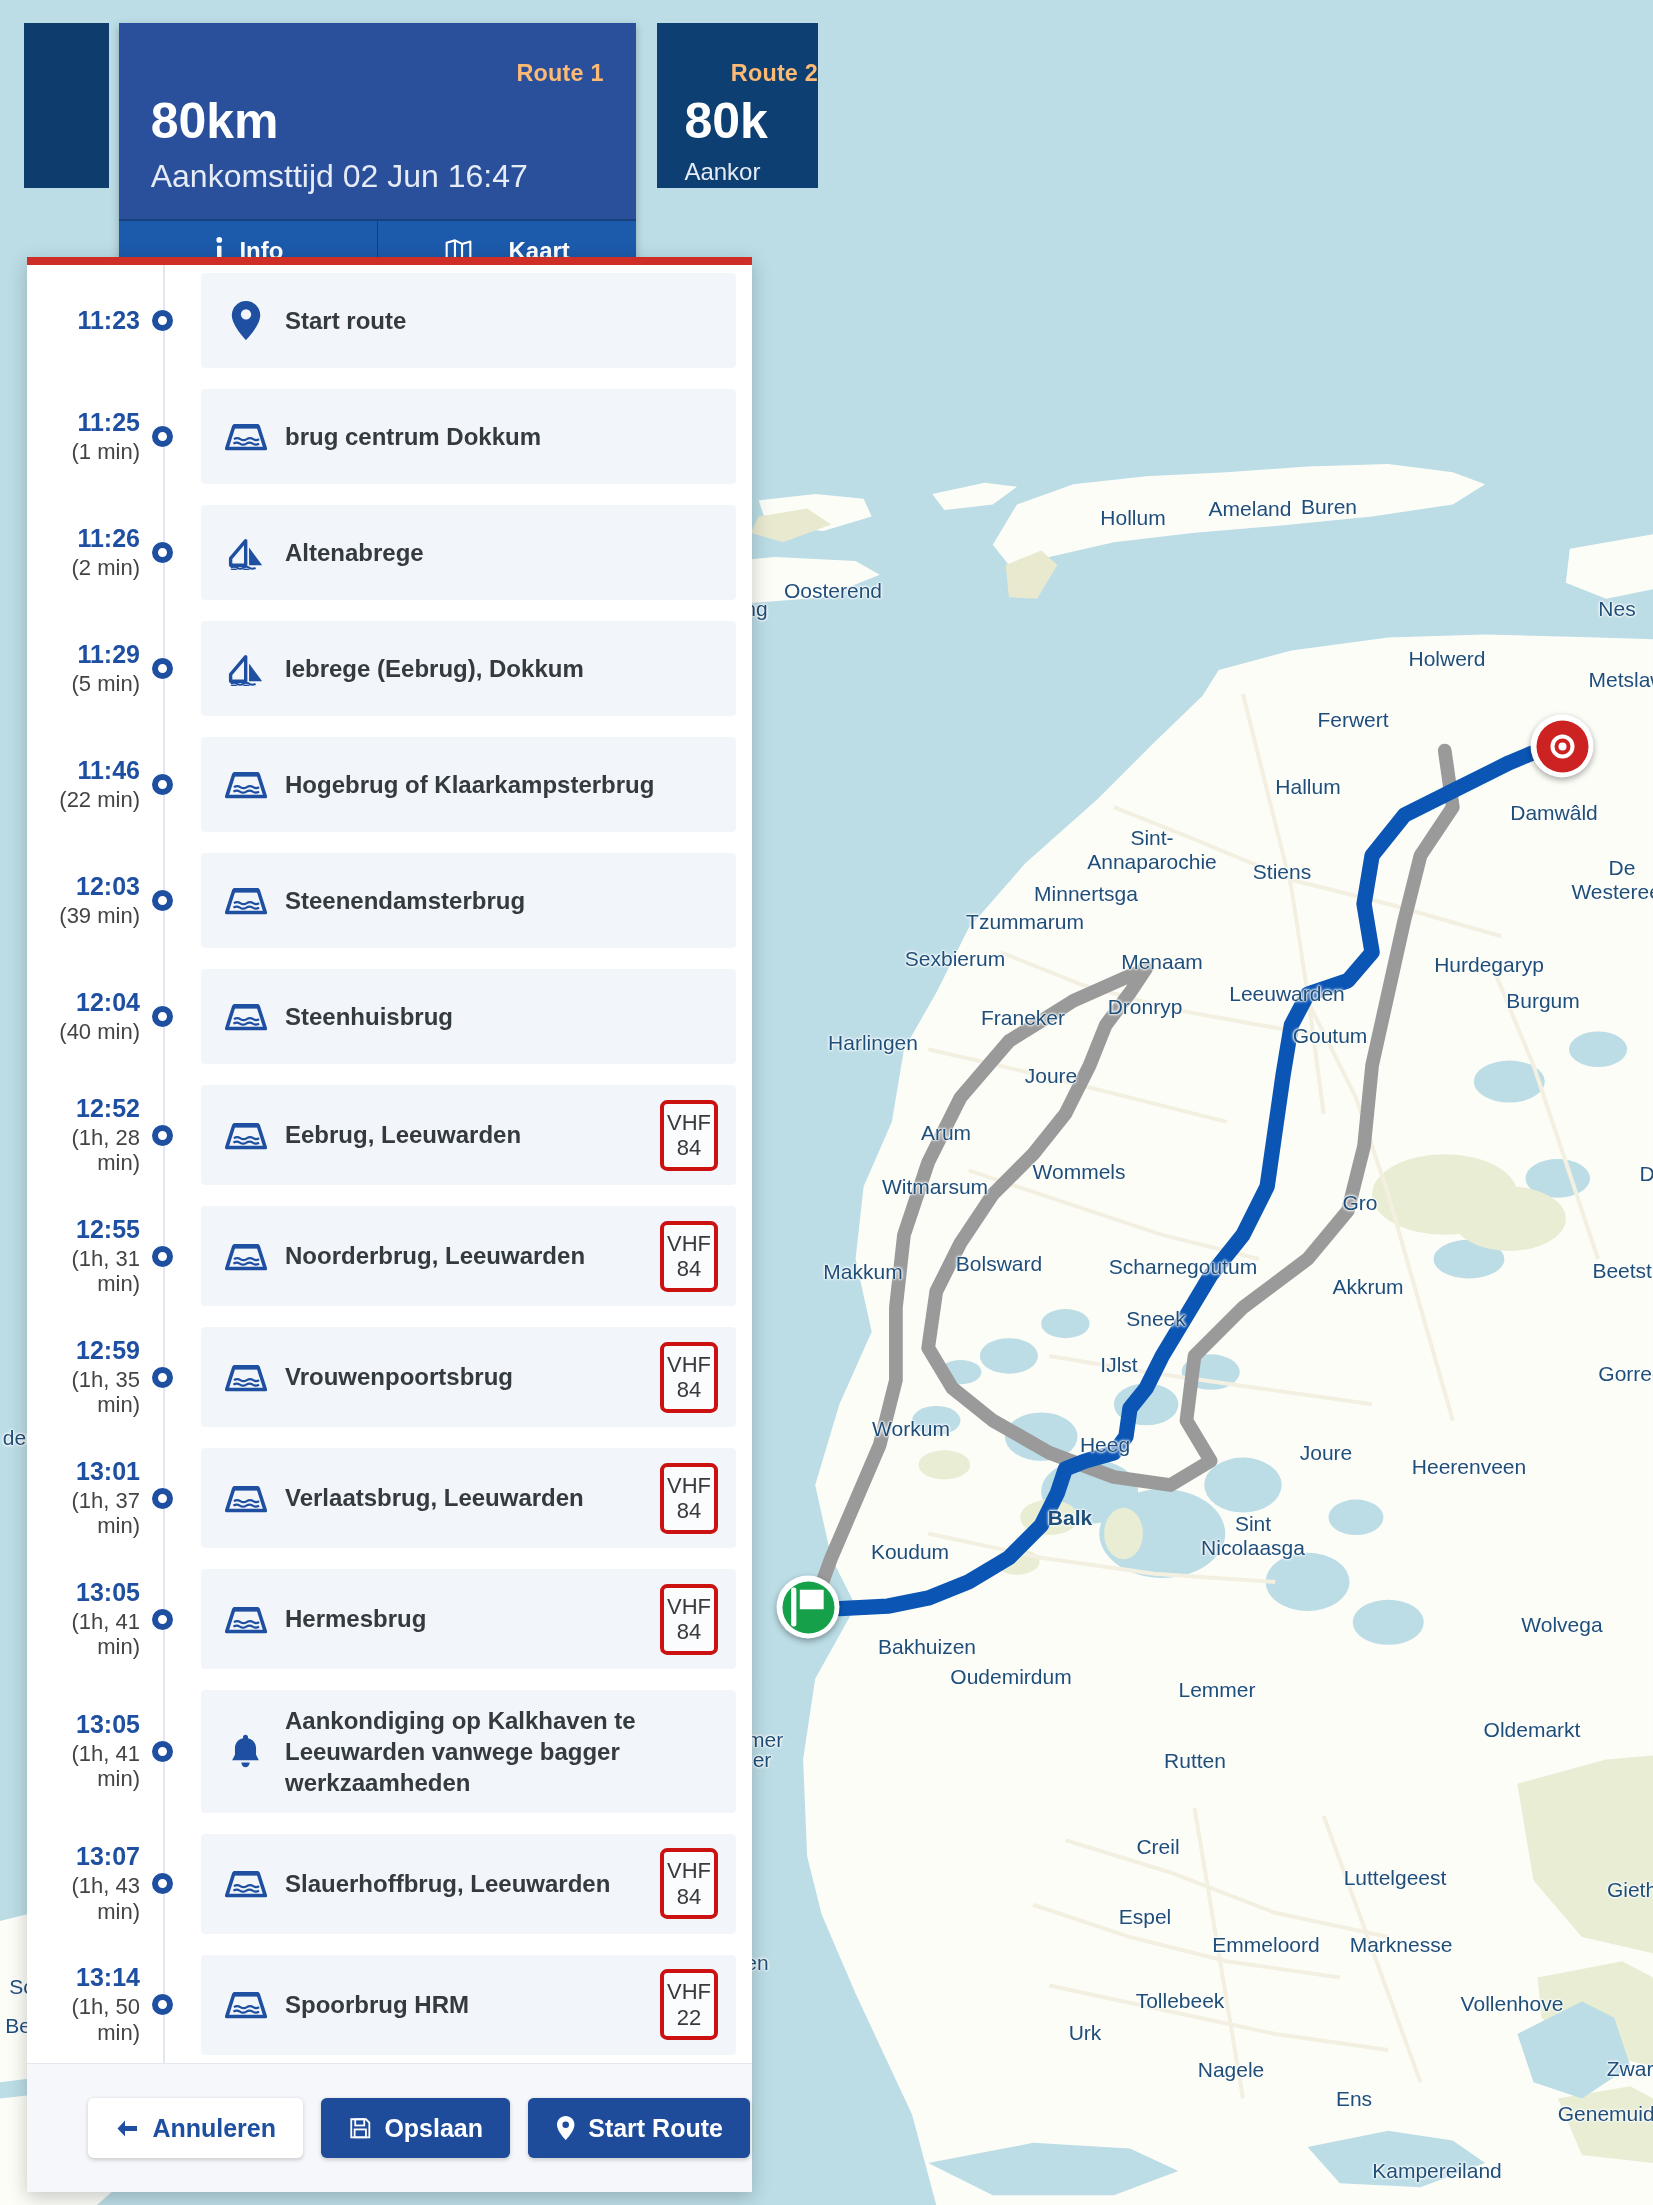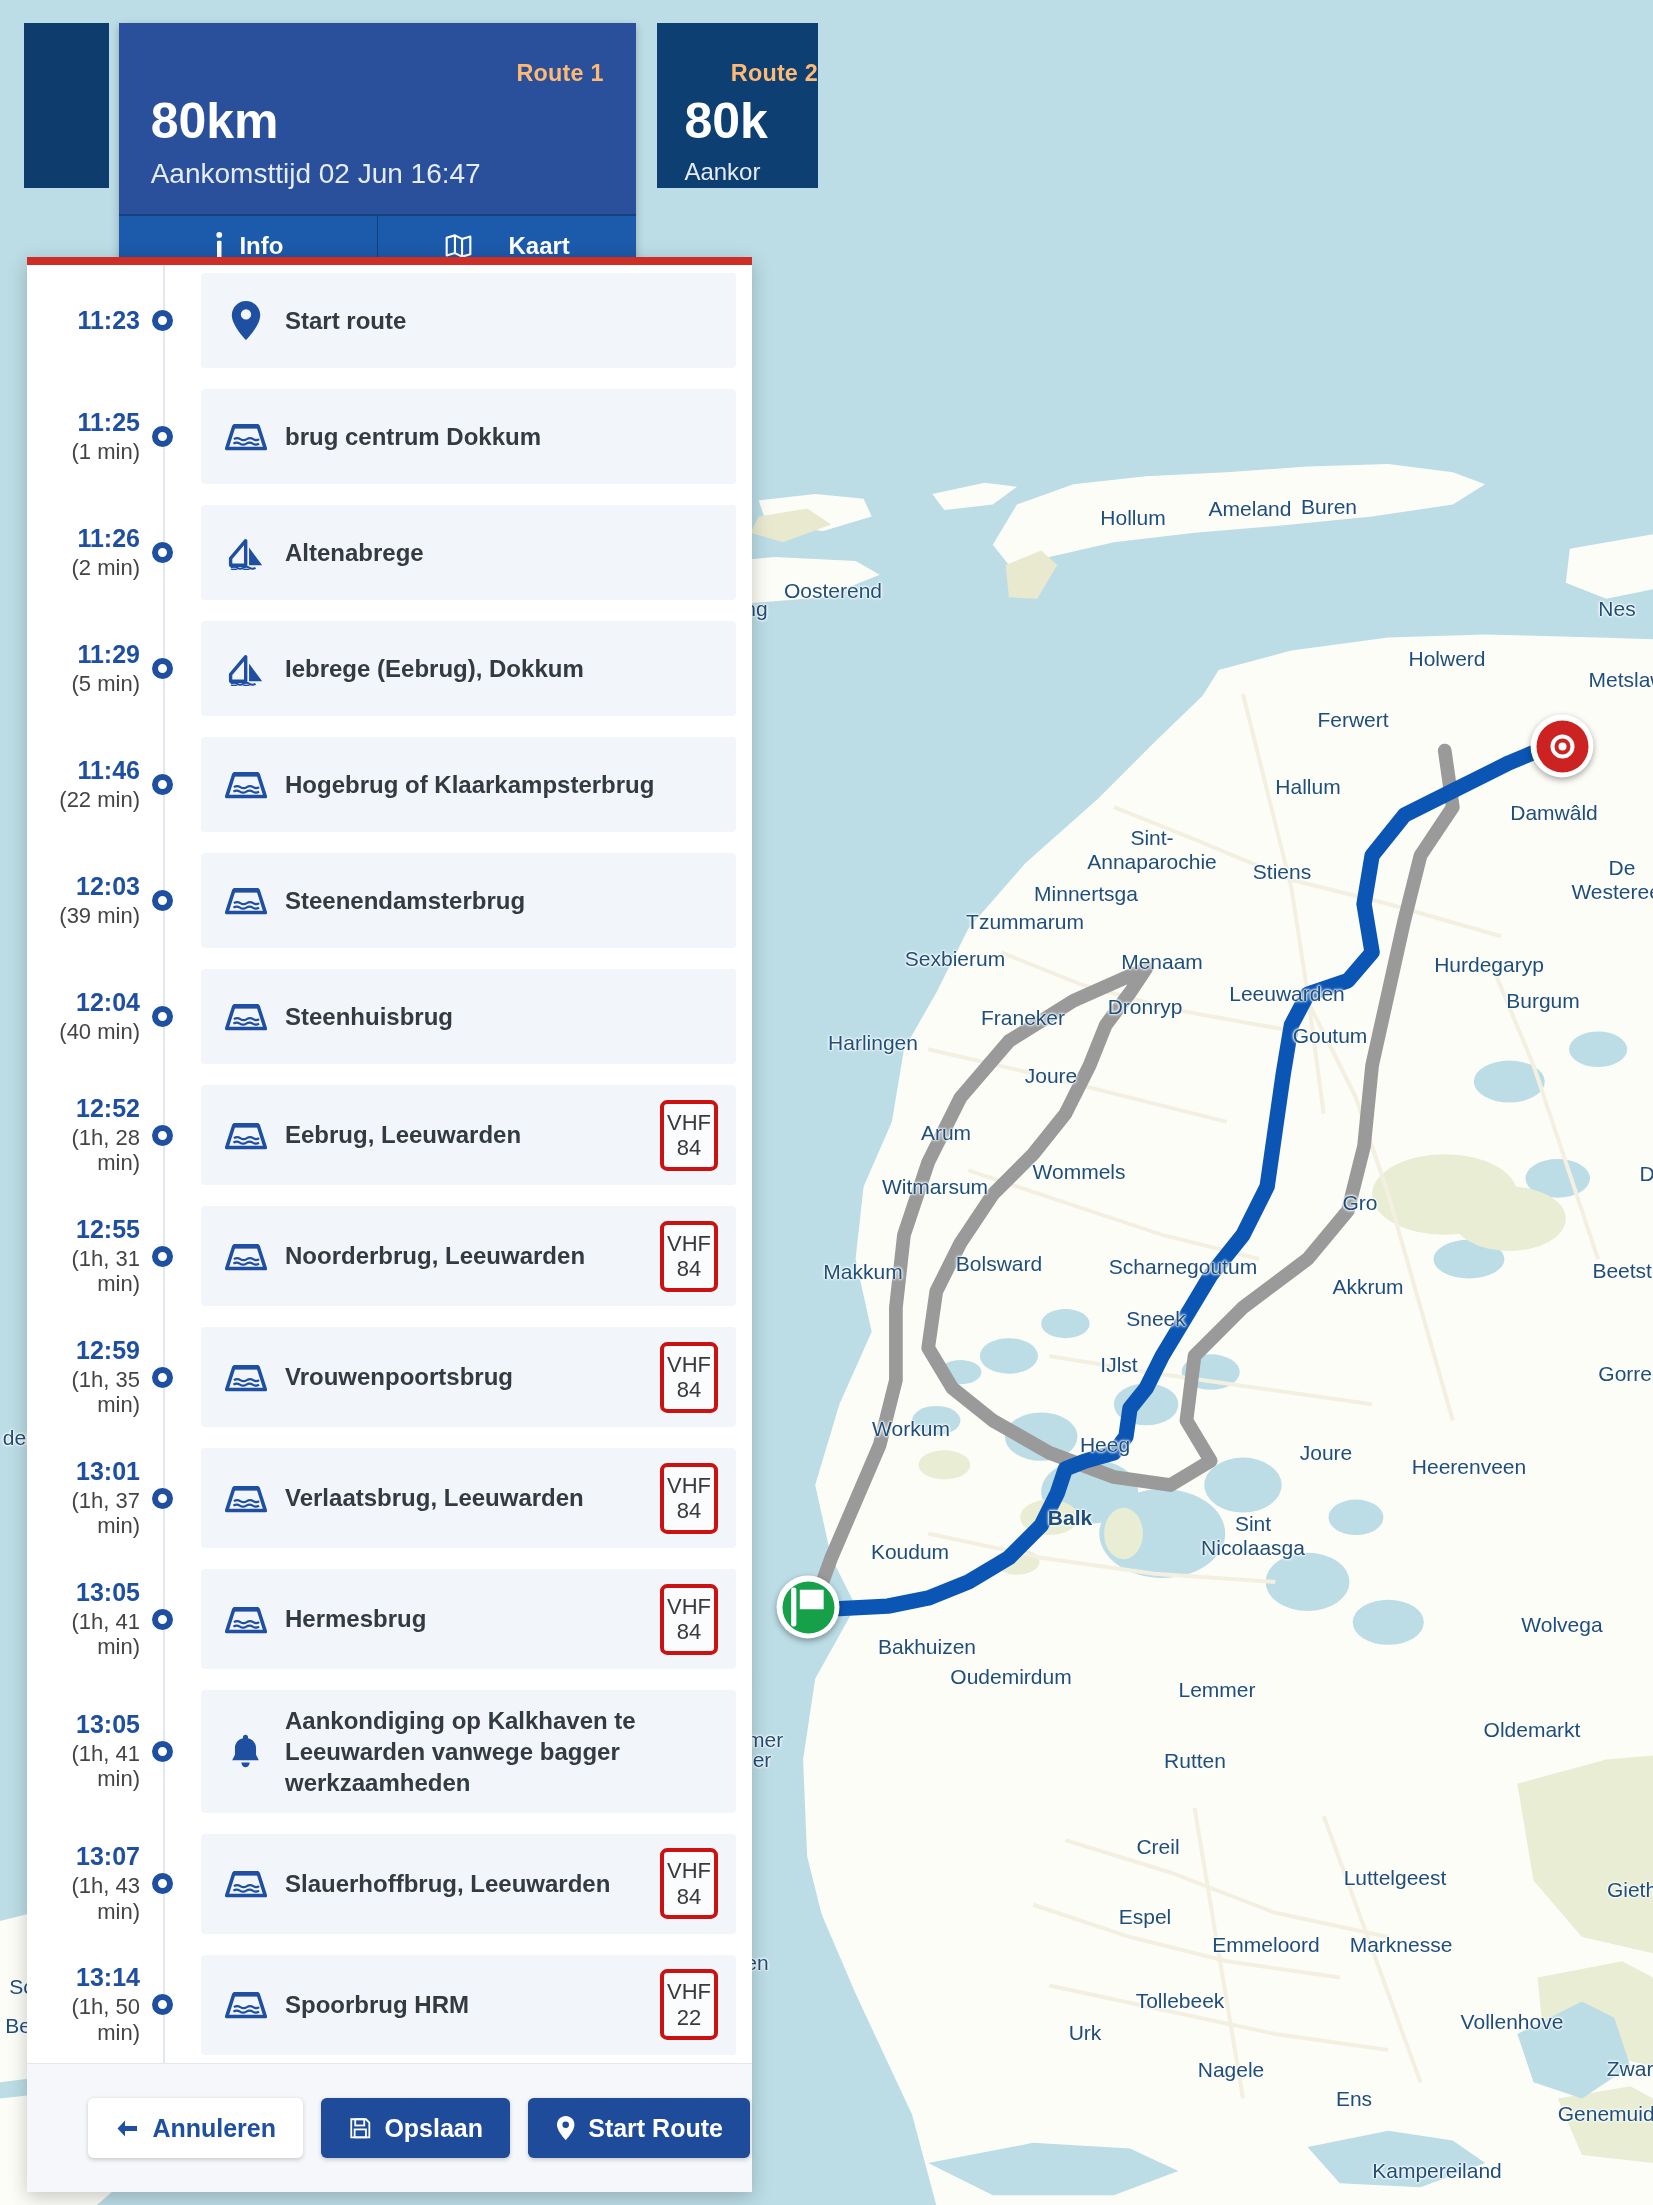--- a/index.html
+++ b/index.html
@@ -54,21 +54,21 @@
   .card-main {
     position: relative;
     width: 517px;
     background: #2a4f9b;
     box-shadow: 0 3.2px 8px rgba(0,0,0,.25);
     margin-left: 9.7px;
   }
   .card-body { padding: 37px 32px 24px 32px; }
   .card-route { color: #fdba74; font-size: 23.4px; font-weight: bold; letter-spacing: 0.2px; text-align: right; }
   .card-dist { color: #fff; font-size: 50px; font-weight: bold; margin-top: 9.7px; line-height: 1; }
-  .card-eta { color: #e6ecf6; font-size: 28px; margin-top: 11.3px; }
+  .card-eta { color: #e6ecf6; font-size: 32px; margin-top: 11.3px; }
   .card-tabs { display: flex; height: 63px; border-top: 2.4px solid #183f7e; }
   .card-tab {
     flex: 1; display: flex; align-items: center; justify-content: center; gap: 13px;
     background: #1c5aab; color: #fff; font-size: 24px; font-weight: bold;
     cursor: pointer;
   }
   .card-tab + .card-tab { border-left: 1.6px solid #123f80; gap: 36px; }
 
   .card2 {
     position: absolute; left: 657px; top: 22.6px;
@@ -349,21 +349,21 @@
         <div class="mlabel" style="left: 1217px; top: 1690px;">Lemmer</div>
         <div class="mlabel" style="left: 1532px; top: 1730px;">Oldemarkt</div>
         <div class="mlabel" style="left: 1195px; top: 1761px;">Rutten</div>
         <div class="mlabel" style="left: 1158px; top: 1847px;">Creil</div>
         <div class="mlabel" style="left: 1395px; top: 1878px;">Luttelgeest</div>
         <div class="mlabel" style="left: 1632px; top: 1890px;">Gieth</div>
         <div class="mlabel" style="left: 1145px; top: 1917px;">Espel</div>
         <div class="mlabel" style="left: 1266px; top: 1945px;">Emmeloord</div>
         <div class="mlabel" style="left: 1401px; top: 1945px;">Marknesse</div>
         <div class="mlabel" style="left: 1180px; top: 2001px;">Tollebeek</div>
-        <div class="mlabel" style="left: 1512px; top: 2004px; margin-top: 18px;">Vollenhove</div>
+        <div class="mlabel" style="left: 1512px; top: 2004px;">Vollenhove</div>
         <div class="mlabel" style="left: 1085px; top: 2033px;">Urk</div>
         <div class="mlabel" style="left: 1231px; top: 2070px;">Nagele</div>
         <div class="mlabel" style="left: 1354px; top: 2099px;">Ens</div>
         <div class="mlabel" style="left: 1633px; top: 2069px;">Zwart</div>
         <div class="mlabel" style="left: 1612px; top: 2114px;">Genemuide</div>
         <div class="mlabel" style="left: 1437px; top: 2171px;">Kampereiland</div>
         <div class="mlabel" style="left: 762px; top: 1760px;">er</div>
         <div class="mlabel" style="left: 757px; top: 1740px;">nlmer</div>
         <div class="mlabel" style="left: 39px; top: 1957px;">W</div>
         <div class="mlabel" style="left: 27.4px; top: 1987px;">Sch</div>

